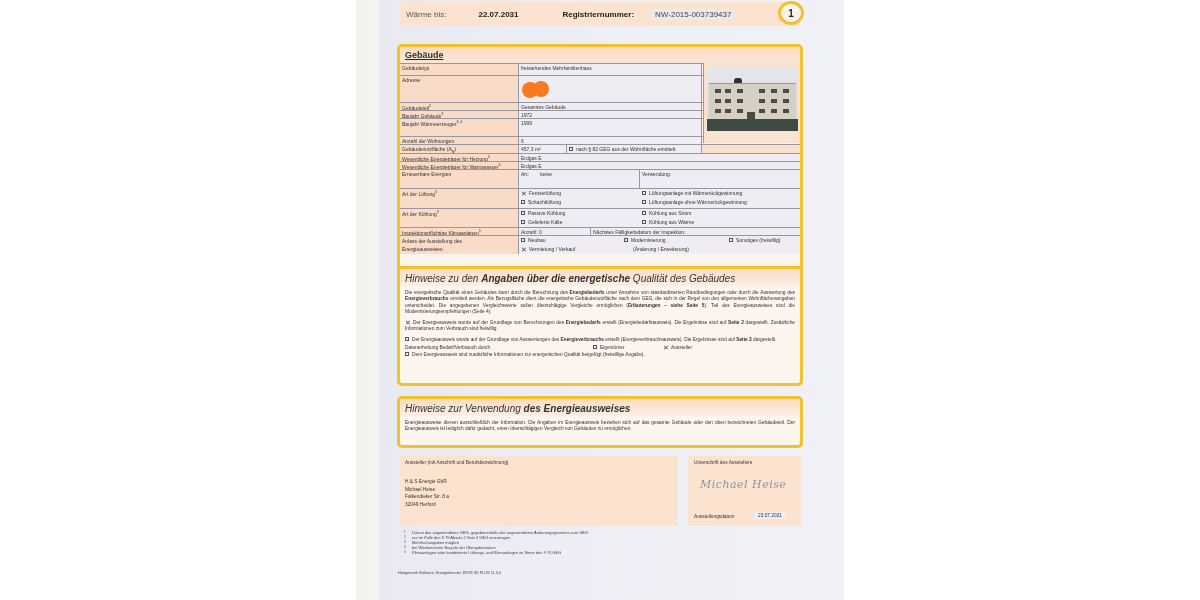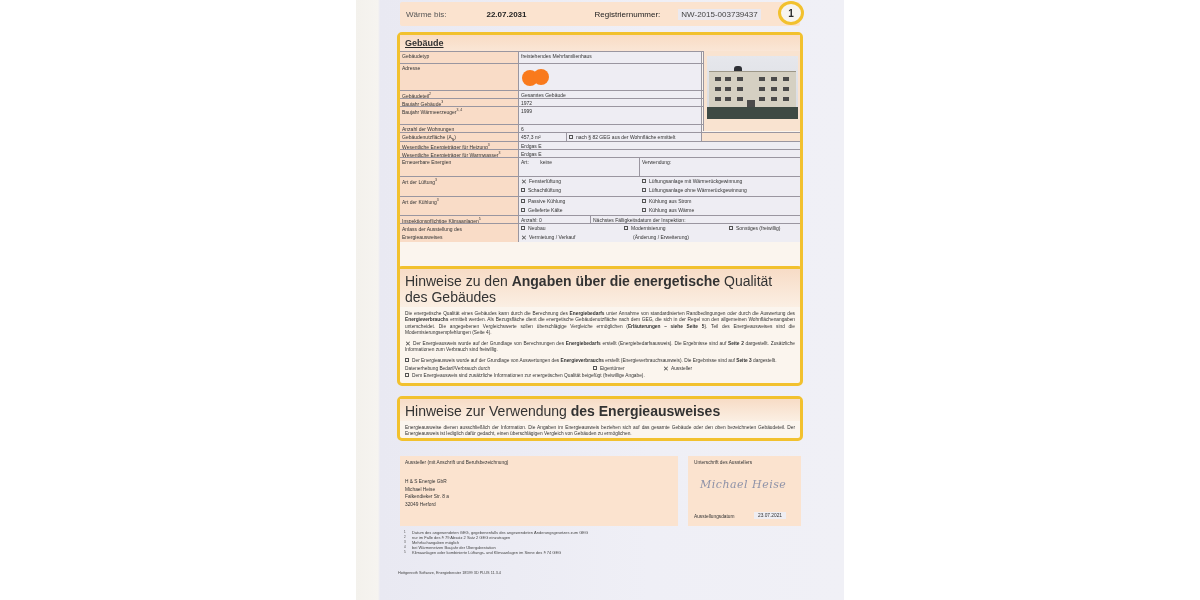--- a/index.html
+++ b/index.html
@@ -14,42 +14,42 @@
       position: absolute; left: 40px; top: 0; width: 410px; height: 600px;
     }
 
     
     .header {
       position: absolute; left: 4px; top: 2px; width: 400px; height: 24px;
       background: #fbe3cf; border-radius: 2px;
       font-size: 8px; display: flex; align-items: center;
     }
     .header .lbl { color: #555; margin-left: 6px; }
-    .header .val-date { font-weight: bold; margin-left: 40px; color: #222; }
-    .header .reg-lbl { font-weight: normal; margin-left: 68px; color: #222; }
+    .header .val-date { font-weight: bold; margin-left: 32px; color: #222; }
+    .header .reg-lbl { font-weight: bold; margin-left: 44px; color: #222; }
     .header .reg-val { margin-left: 18px; color: #444; background: #ebe9ef; padding: 1px 3px; }
     .page-num {
       position: absolute; left: 382px; top: 1px; width: 26px; height: 24px;
       border: 3px solid #f2c12e; border-radius: 50%; background: #f7f4ef;
       font-size: 10px; font-weight: bold; display: flex; align-items: center; justify-content: center;
     }
 
     
     .box {
       position: absolute; left: 1px; width: 406px;
       border: 3px solid #f2c12e; border-radius: 5px;
       background: #fbf5ee;
     }
     .box-title {
       font-size: 9px; font-weight: bold; color: #333; padding: 3px 5px;
       background: linear-gradient(#f9dcc4, #fae6d6);
     }
 
     
-    .gb { top: 32px; height: 275px; text-decoration: underline; }
+    .gb { top: 44px; height: 275px; text-decoration: underline; }
     .gtable { position: absolute; left: 0; top: 16px; width: 400px; font-size: 5px; color: #333; }
     .grow { position: absolute; left: 0; width: 400px; display: flex; border-top: 1px solid #9a96a0; }
     .gcell-l { width: 119px; background: #f9dcc7; padding: 1px 2px; border-right: 1px solid #9a96a0; }
     .gcell-r { flex: 1; background: #eeedf3; padding: 1px 2px; position: relative; }
     .gcell-r.narrow { flex: none; width: 183px; border-right: 1px solid #9a96a0; }
     sup { font-size: 3.5px; vertical-align: super; }
 
     .photo {
       position: absolute; left: 303px; top: 16px; width: 97px; height: 80px;
       background: #f9e3d0; border-left: 1px solid #9a96a0;
@@ -61,22 +61,22 @@
     .photo .roof { position: absolute; left: 30px; top: 15px; width: 8px; height: 6px; background: #2e3036; border-radius: 3px 3px 0 0; }
 
     .blob { position: absolute; width: 16px; height: 16px; border-radius: 50%; background: #f97a1c; }
 
     .cb { display: inline-block; width: 4px; height: 4px; border: 0.6px solid #555; vertical-align: middle; margin-right: 3px; position: relative; top: -0.5px; }
     .cbx { display: inline-block; width: 5px; height: 5px; vertical-align: middle; margin-right: 3px; position: relative; font-size: 7px; line-height: 5px; color: #444; top: -0.5px; }
     .opt { position: absolute; white-space: nowrap; }
 
     
     .hw1 { top: 266px; height: 120px; }
-    .hw2 { top: 396px; height: 45px; }
-    .htitle { font-size: 14px; color: #333; padding: 4px 5px 2px 5px; background: linear-gradient(#f7dcc6, #fbefe3); }
+    .hw2 { top: 396px; height: 52px; }
+    .htitle { font-size: 10px; color: #333; padding: 4px 5px 2px 5px; background: linear-gradient(#f7dcc6, #fbefe3); font-style: italic; }
     .htitle b { font-weight: bold; }
     .htext { font-size: 4.8px; line-height: 6.3px; color: #333; padding: 2px 5px; text-align: justify; }
     .htext b { font-weight: bold; }
     .hline { font-size: 4.8px; line-height: 6.3px; color: #333; padding: 0 5px; position: relative; }
 
     
     .aus {
       position: absolute; left: 4px; top: 456px; width: 278px; height: 70px;
       background: #fbe3cf; font-size: 4.8px; color: #333; padding: 4px 5px;
     }

